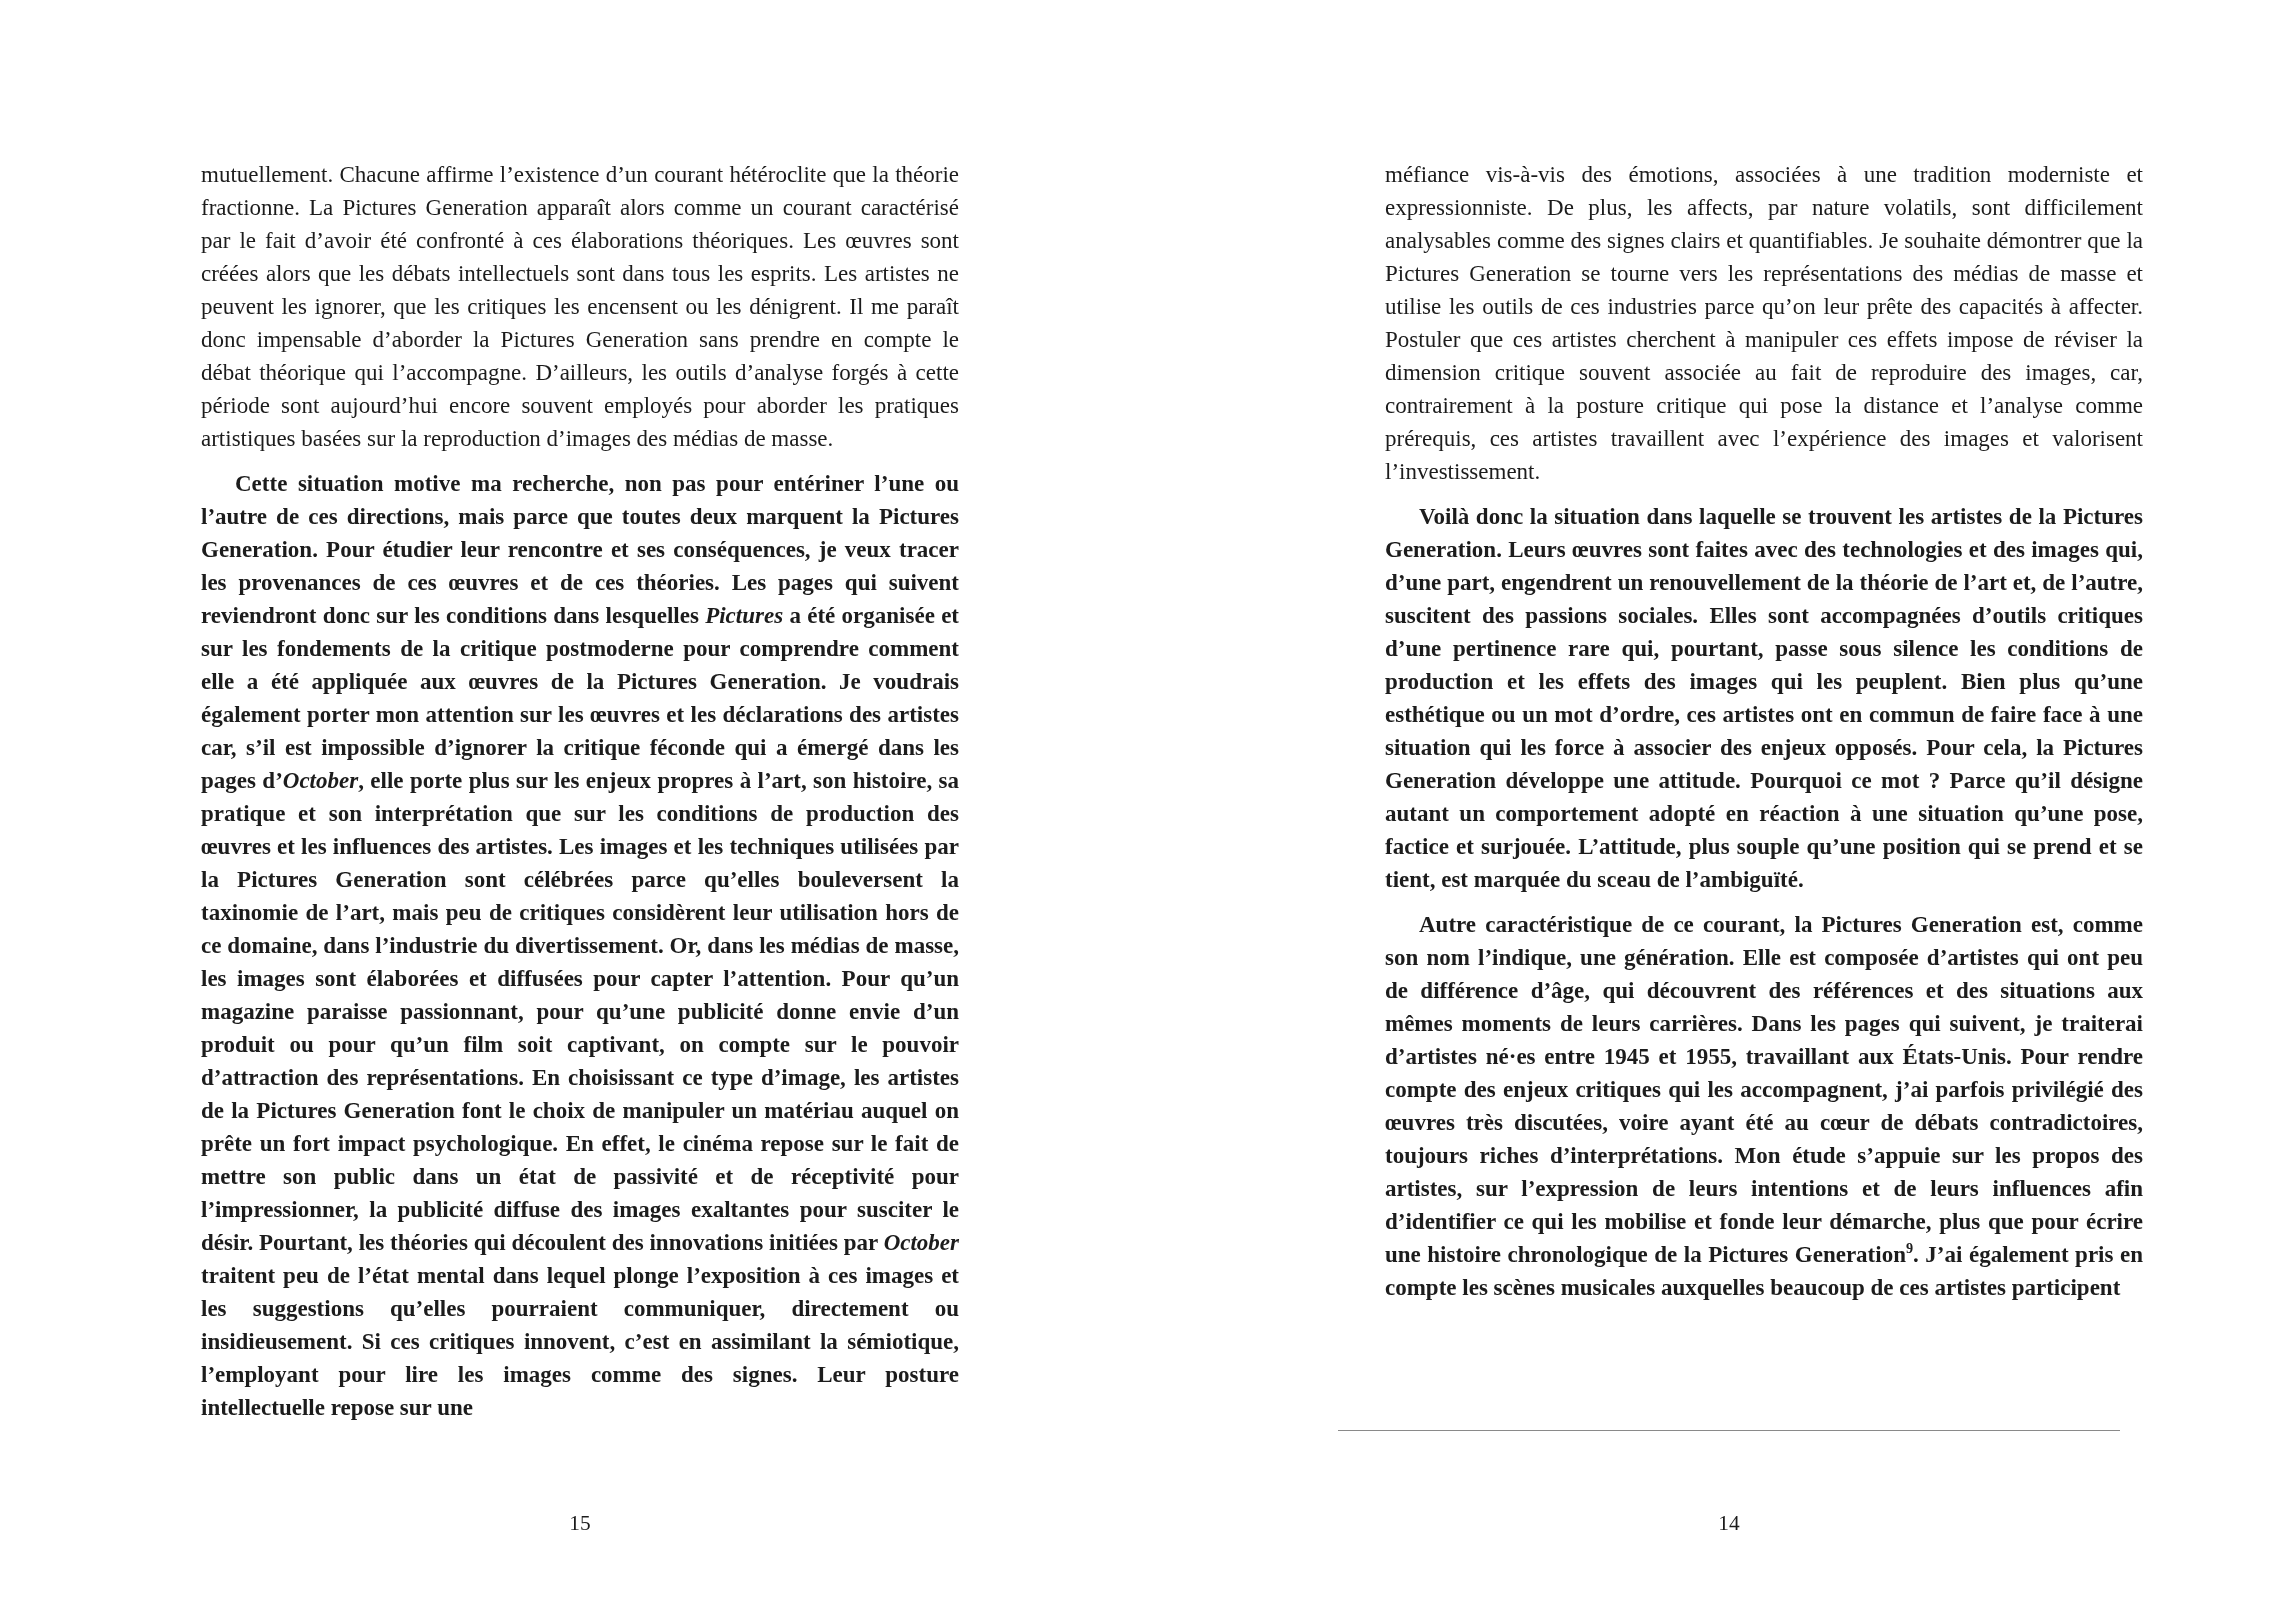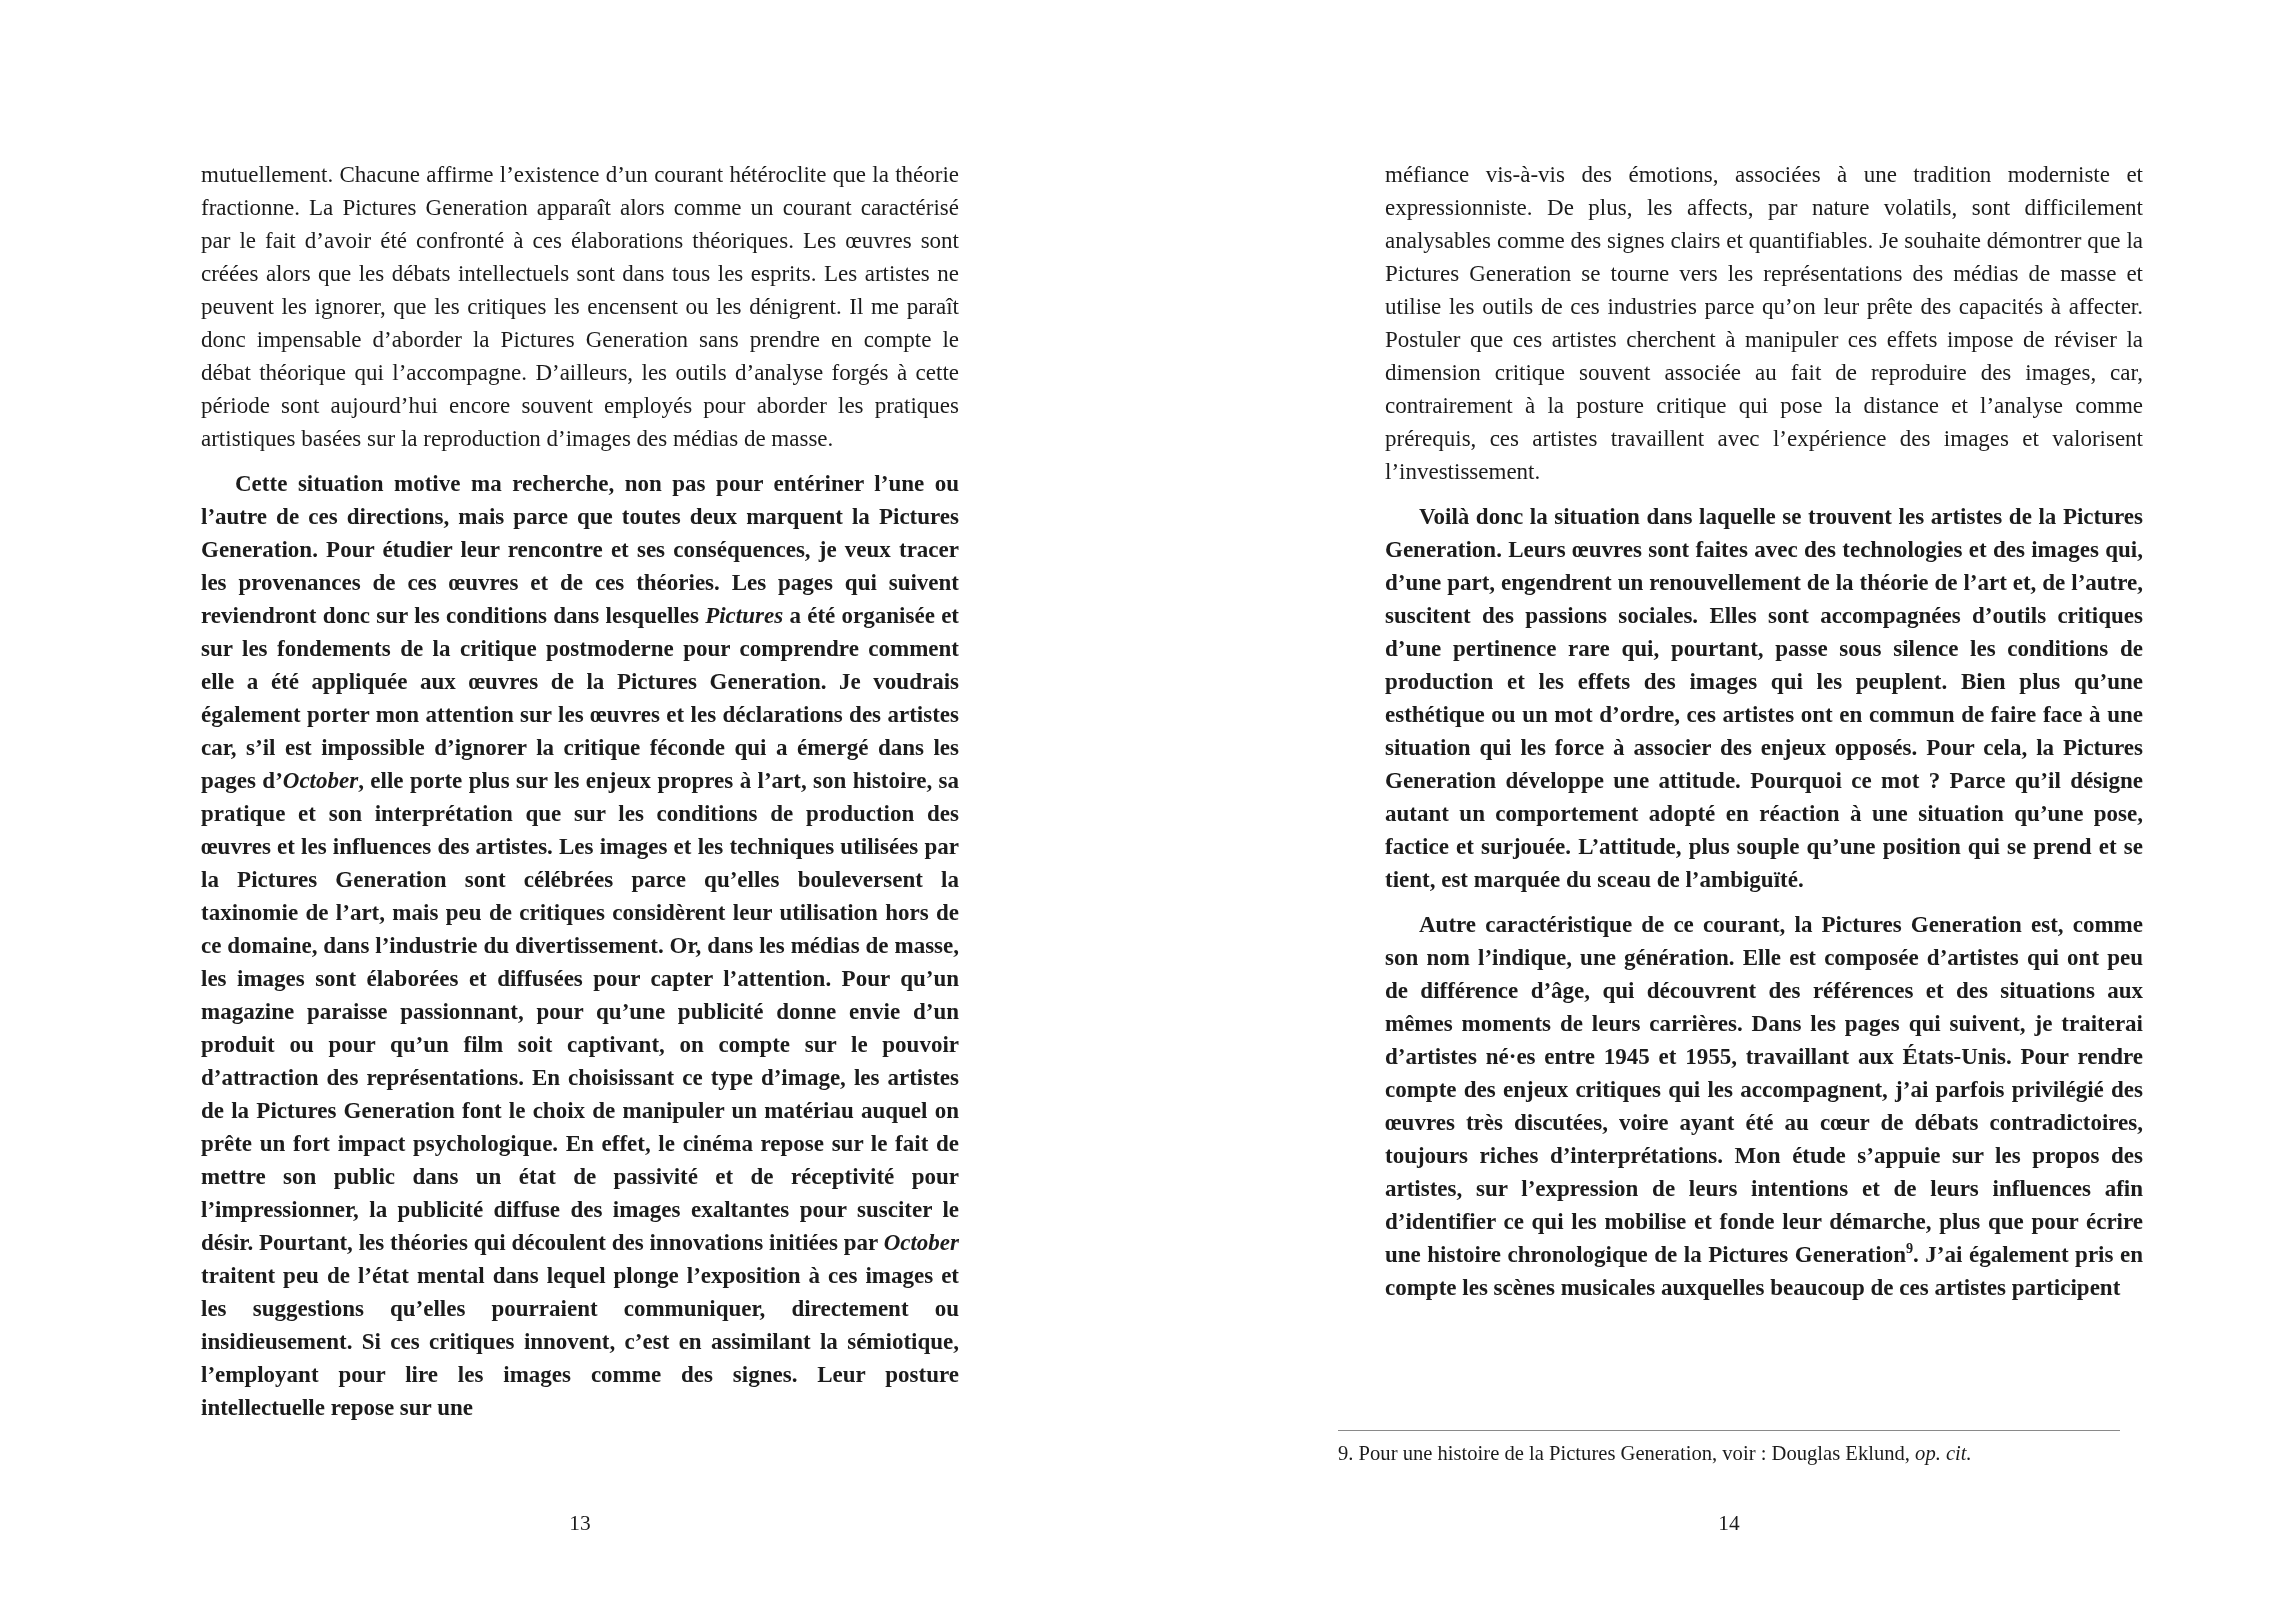--- a/index.html
+++ b/index.html
@@ -68,21 +68,20 @@
   </div>
 
   <div id="right-column" class="page-column">
     <p><span>méfiance vis-à-vis des émotions, associées à une tradition moderniste et expressionniste. De plus, les affects, par nature volatils, sont difficilement analysables comme des signes clairs et quantifiables. Je souhaite démontrer que la Pictures Generation se tourne vers les représentations des médias de masse et utilise les outils de ces industries parce qu’on leur prête des capacités à affecter. Postuler que ces artistes cherchent à manipuler ces effets impose de réviser la dimension critique souvent associée au fait de reproduire des images, car, contrairement à la posture critique qui pose la distance et l’analyse comme prérequis, ces artistes travaillent avec l’expérience des images et valorisent l’investissement.</span></p>
     <p class="indent"><span>Voilà donc la situation dans laquelle se trouvent les artistes de la Pictures Generation. Leurs œuvres sont faites avec des technologies et des images qui, d’une part, engendrent un renouvellement de la théorie de l’art et, de l’autre, suscitent des passions sociales. Elles sont accompagnées d’outils critiques d’une pertinence rare qui, pourtant, passe sous silence les conditions de production et les effets des images qui les peuplent. Bien plus qu’une esthétique ou un mot d’ordre, ces artistes ont en commun de faire face à une situation qui les force à associer des enjeux opposés. Pour cela, la Pictures Generation développe une attitude. Pourquoi ce mot ? Parce qu’il désigne autant un comportement adopté en réaction à une situation qu’une pose, factice et surjouée. L’attitude, plus souple qu’une position qui se prend et se tient, est marquée du sceau de l’ambiguïté.</span></p>
     <p class="indent"><span>Autre caractéristique de ce courant, la Pictures Generation est, comme son nom l’indique, une génération. Elle est composée d’artistes qui ont peu de différence d’âge, qui découvrent des références et des situations aux mêmes moments de leurs carrières. Dans les pages qui suivent, je traiterai d’artistes né·es entre 1945 et 1955, travaillant aux États-Unis. Pour rendre compte des enjeux critiques qui les accompagnent, j’ai parfois privilégié des œuvres très discutées, voire ayant été au cœur de débats contradictoires, toujours riches d’interprétations. Mon étude s’appuie sur les propos des artistes, sur l’expression de leurs intentions et de leurs influences afin d’identifier ce qui les mobilise et fonde leur démarche, plus que pour écrire une histoire chronologique de la Pictures Generation</span><sup class="sup">9</sup><span>. J’ai également pris en compte les scènes musicales auxquelles beaucoup de ces artistes participent</span></p>
   </div>
 
   <div class="footnote-block">
     <hr class="footnote-rule">
-    <p class="footnote-text"><span>9. Pour une histoire de la Pictures Generation, voir : Douglas Eklund, </span><span class="it">op. cit.</span></p>
   </div>
 
-  <div id="page-number-left" class="page-number">13</div>
+  <div id="page-number-left" class="page-number">15</div>
 
   <div id="page-number-right" class="page-number">14</div>
 
 </div>
 
 
 </body></html>

